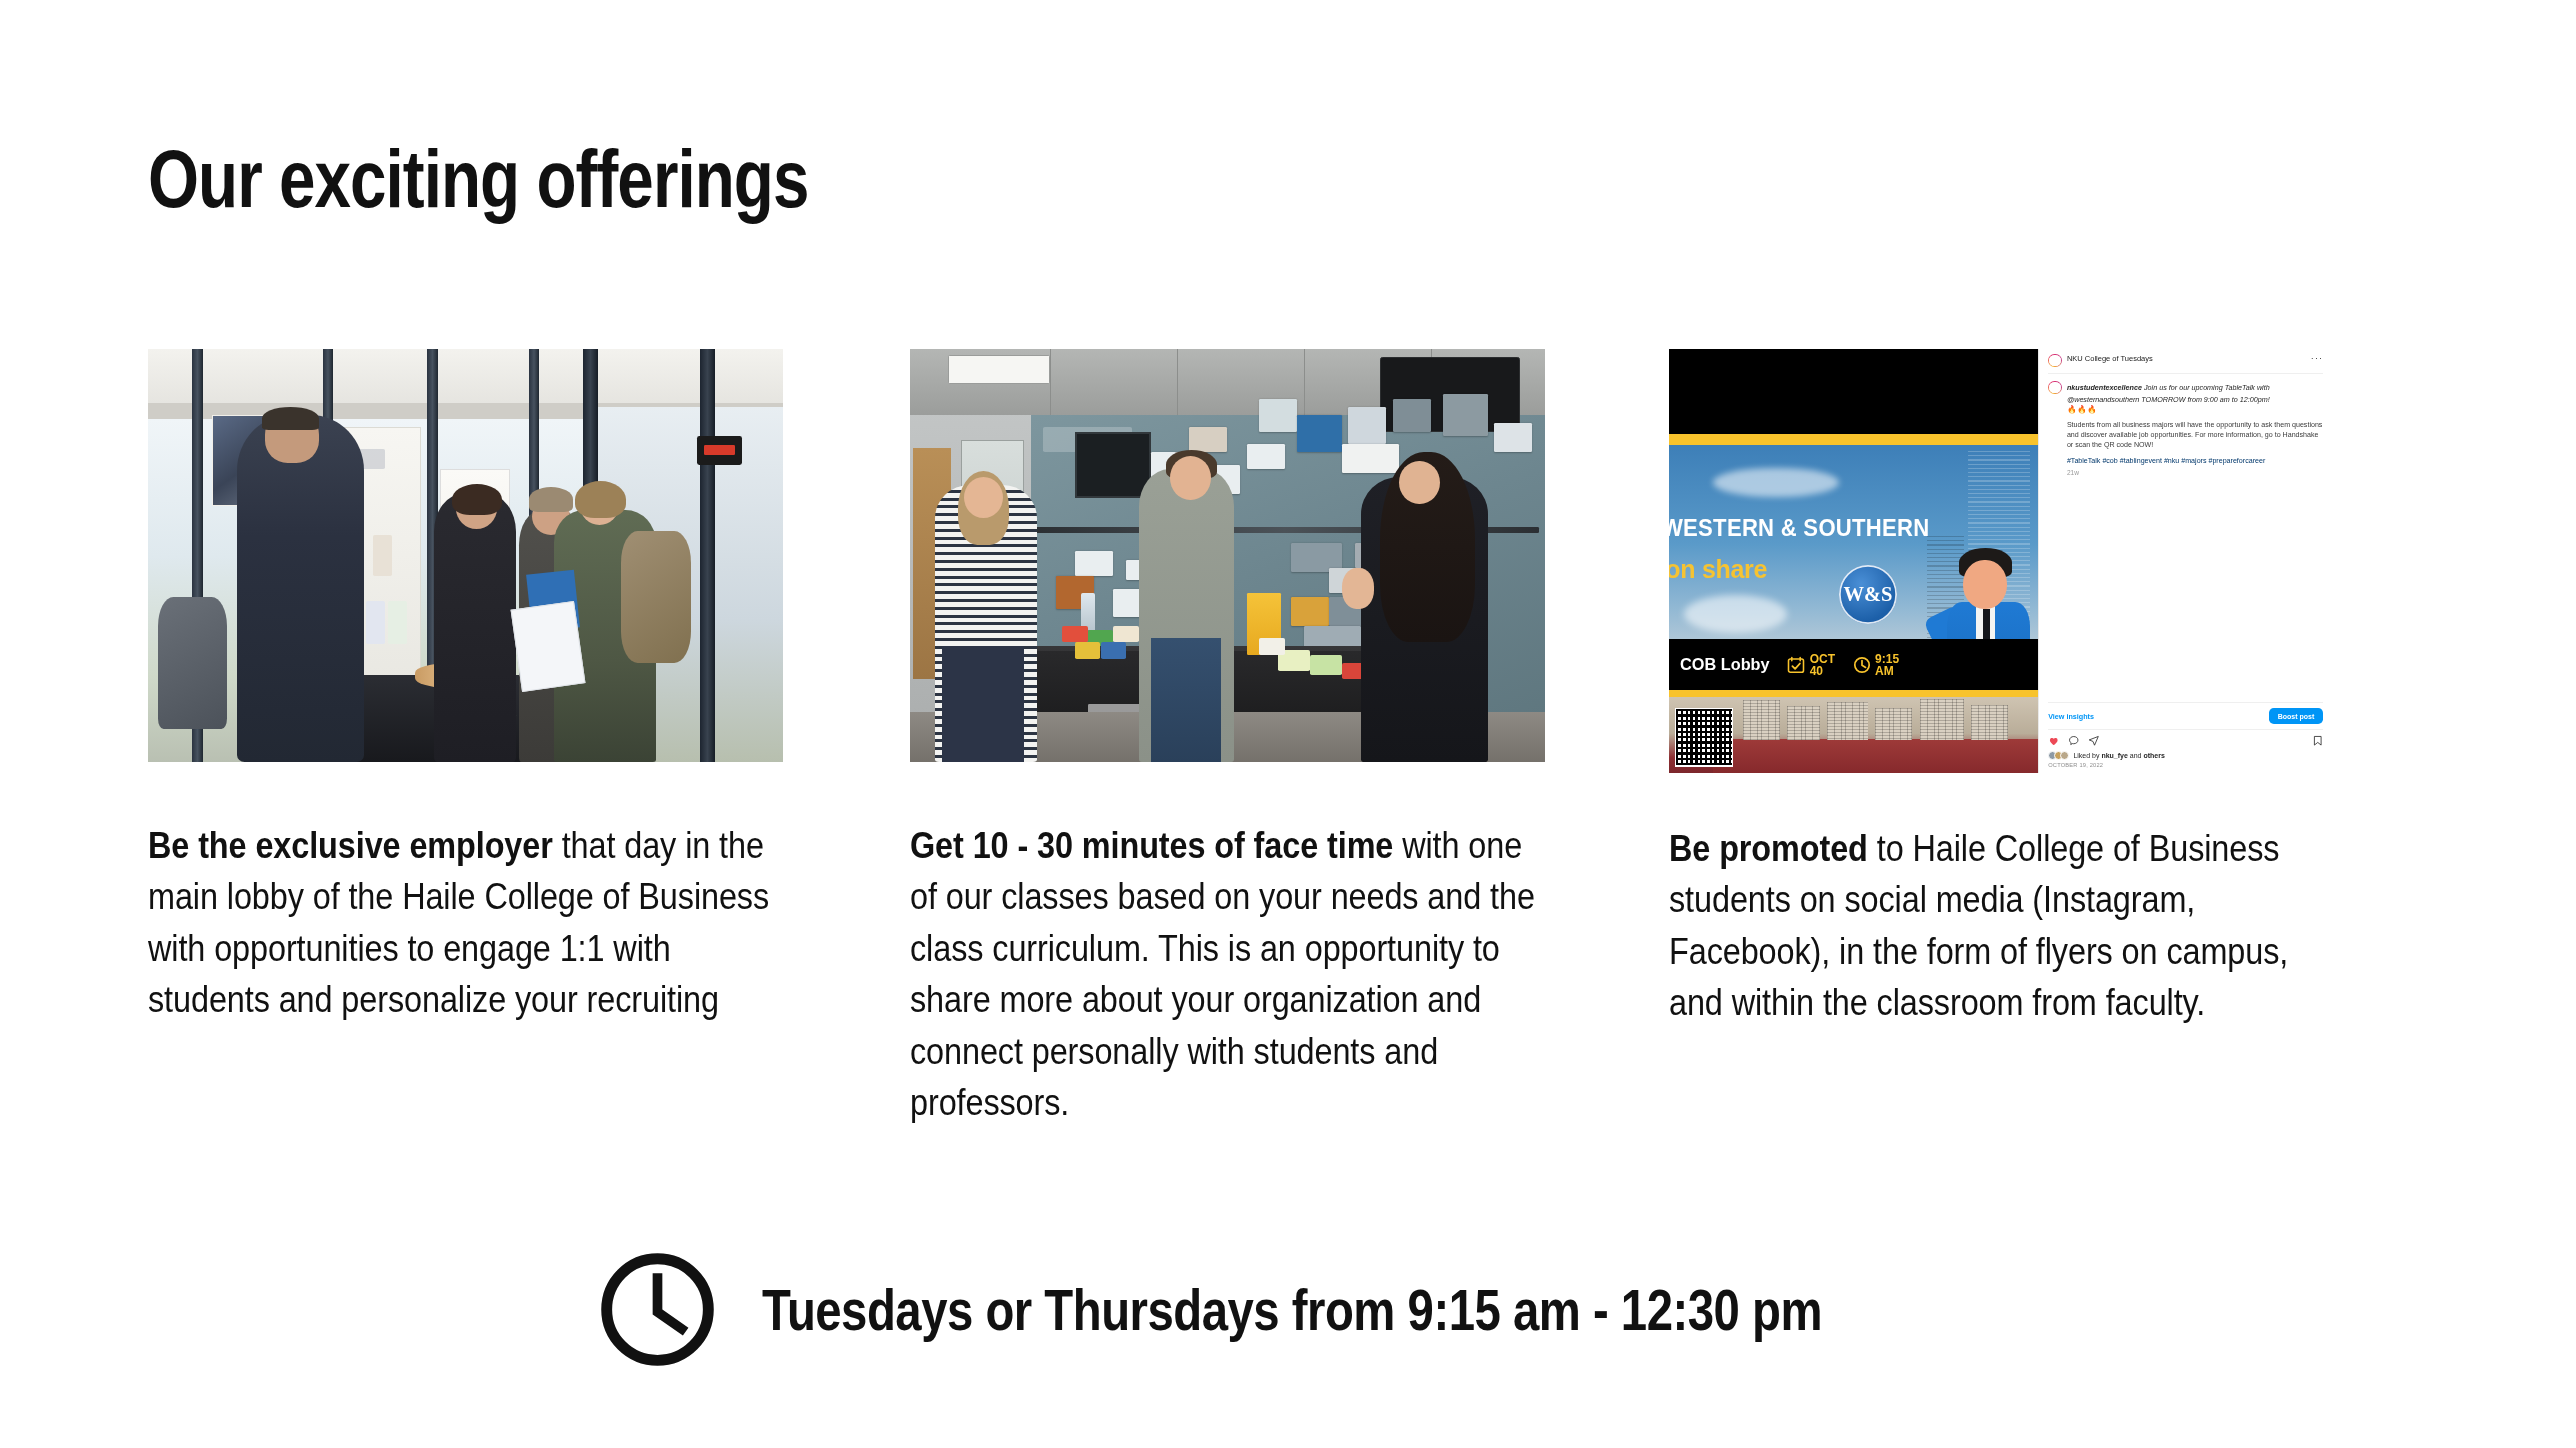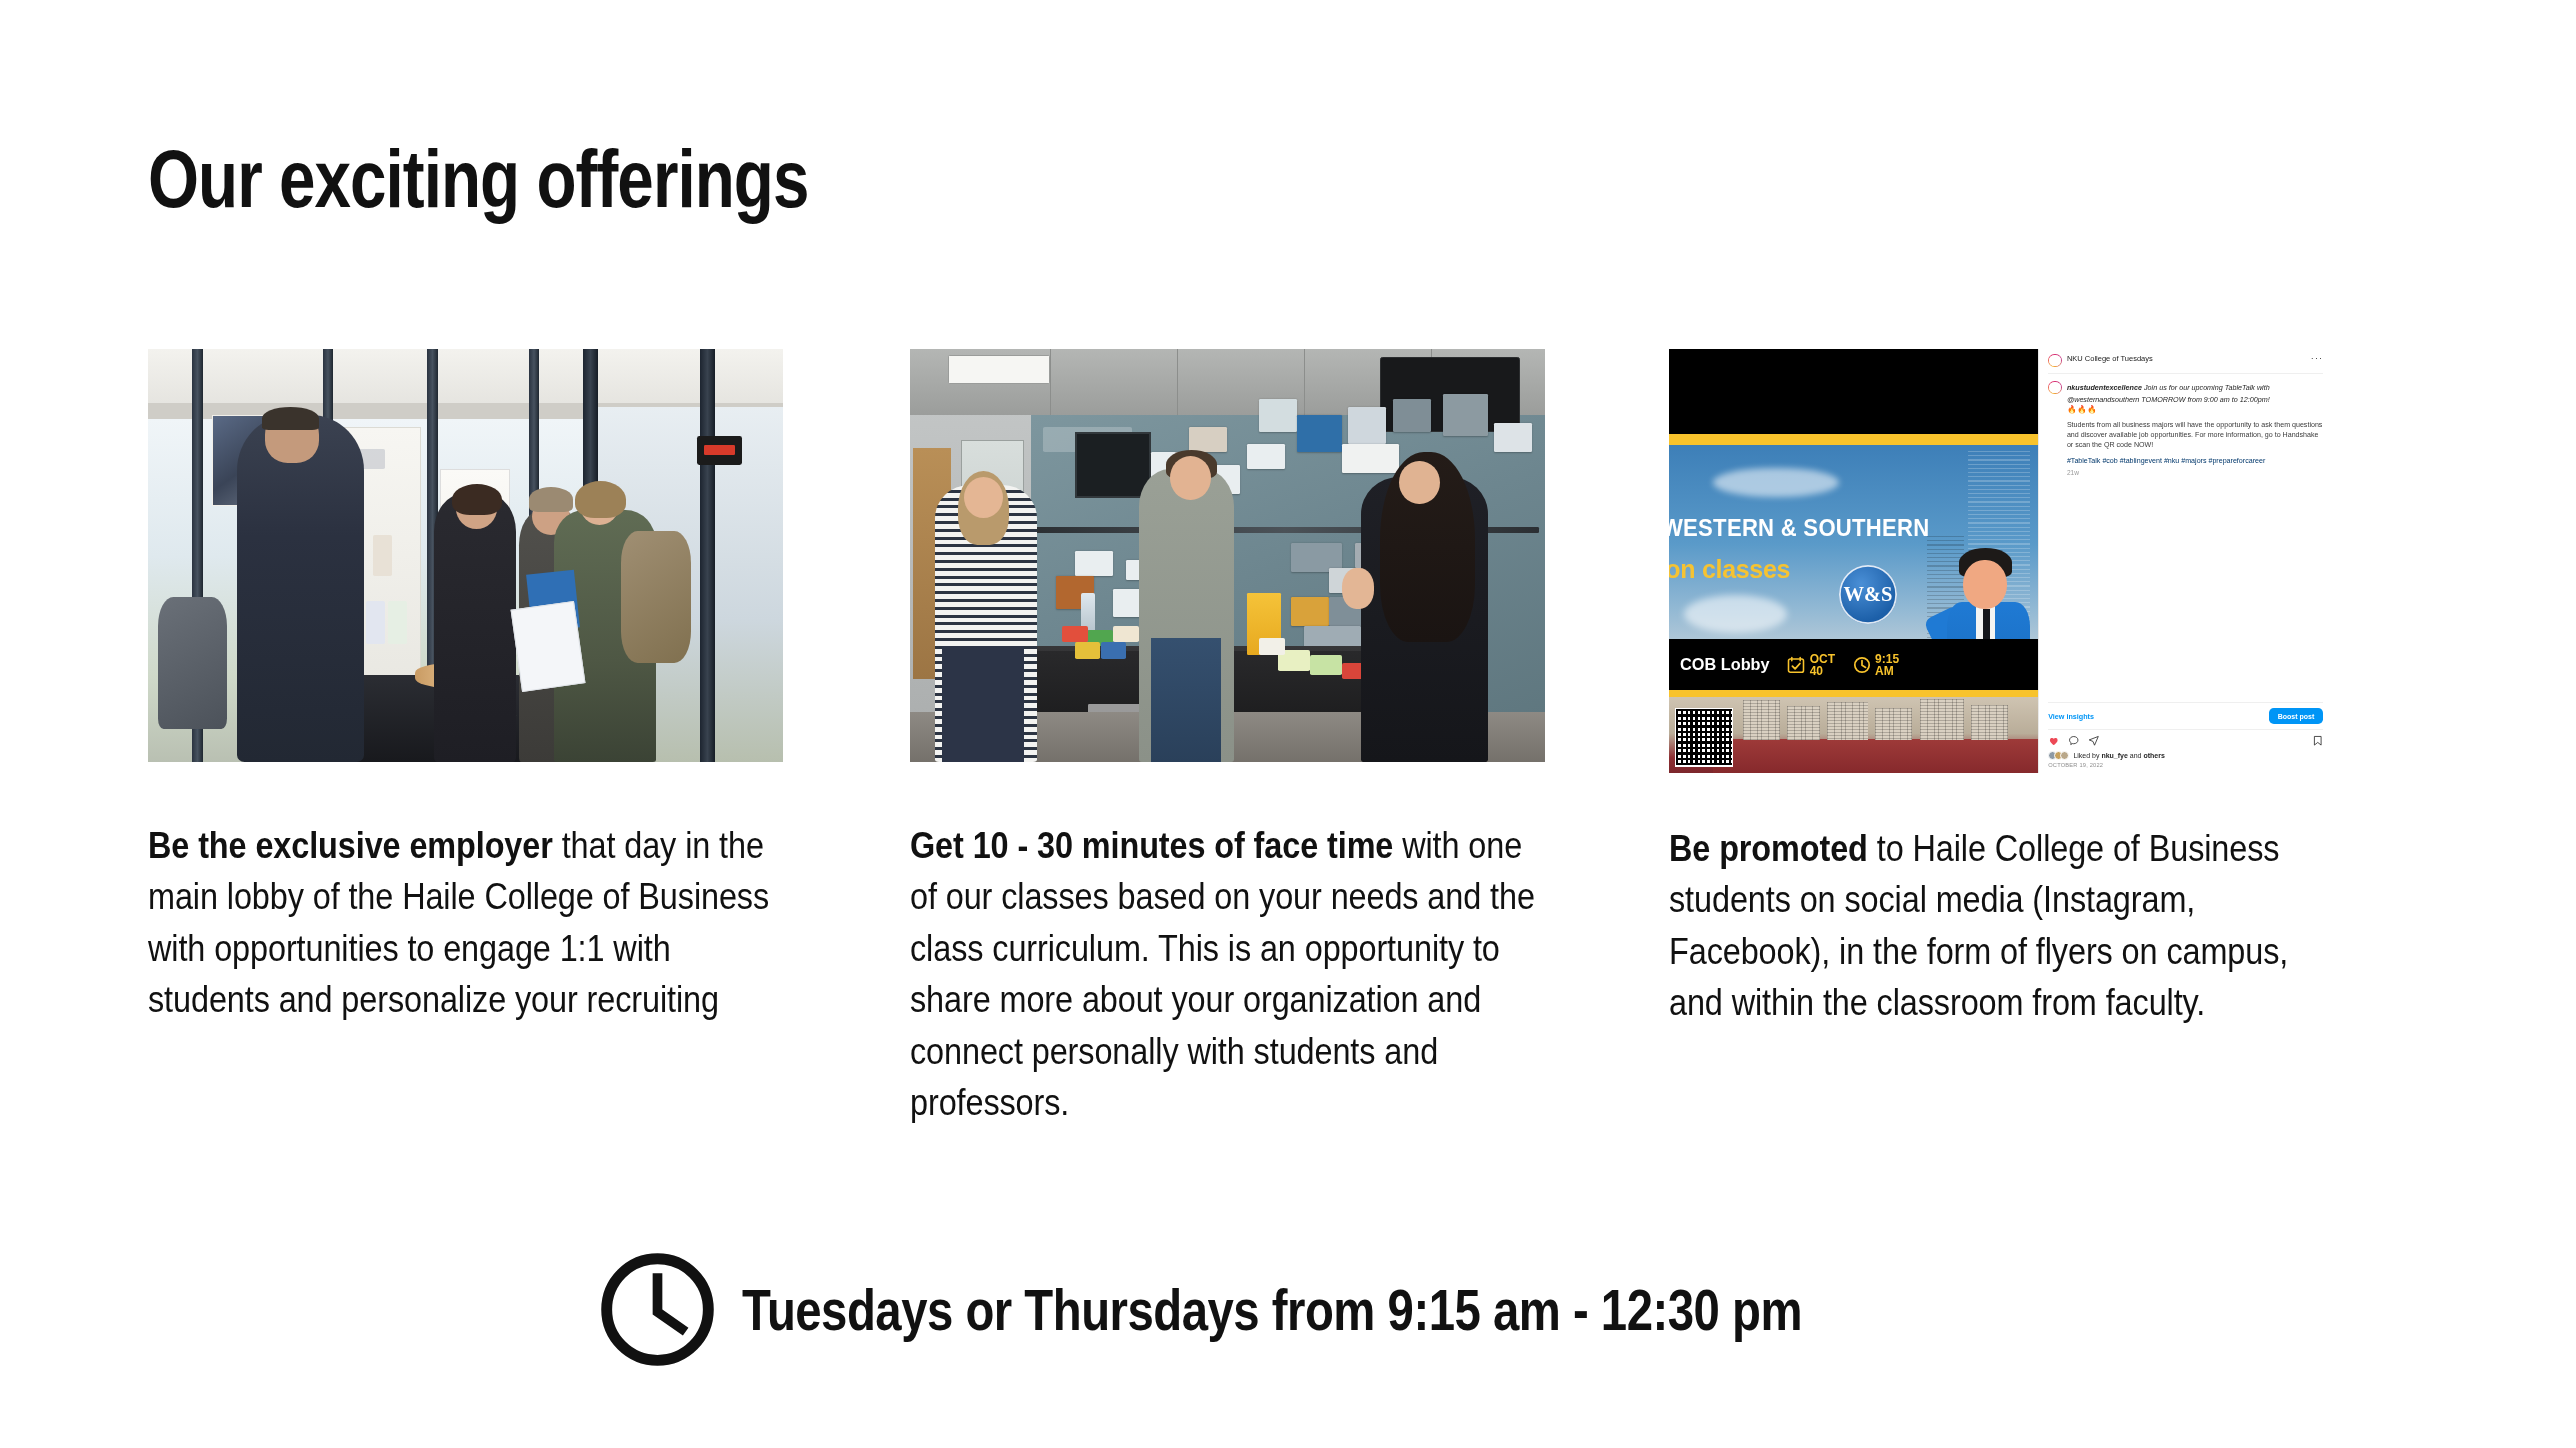--- a/index.html
+++ b/index.html
@@ -69,21 +69,21 @@
   }
   .col-3 .caption { top:474px; }
   .caption b { font-weight:800; }
 
   
   .footer {
     position:absolute;
     left:597px; top:1249px;
     display:flex;
     align-items:center;
-    gap:24px;
+    gap:44px;
   }
   .clock-icon { width:121px; height:121px; flex:0 0 121px; }
   .footer-text {
     font-size:57px;
     font-weight:800;
     color:#111111;
     letter-spacing:-0.6px;
     white-space:nowrap;
     transform:scaleX(0.83);
     transform-origin:left center;
@@ -476,21 +476,21 @@
           <div class="p3-media">
             <div class="p3-sky"></div>
             <div class="p3-cloud1"></div>
             <div class="p3-cloud2"></div>
             <div class="p3-tower"></div>
             <div class="p3-tower2"></div>
 
             <div class="p3-goldbar"></div>
 
             <div class="p3-hl1">WESTERN &amp; SOUTHERN</div>
-            <div class="p3-hl2">on classes</div>
+            <div class="p3-hl2">on share</div>
             <div class="p3-ws">W&amp;S</div>
 
             <div class="p3-person">
               <div class="p3-p-arm"></div>
               <div class="p3-p-body"></div>
               <div class="p3-p-shirt"></div>
               <div class="p3-p-tie"></div>
               <div class="p3-p-legs"></div>
               <div class="p3-p-hair"></div>
               <div class="p3-p-head"></div>

